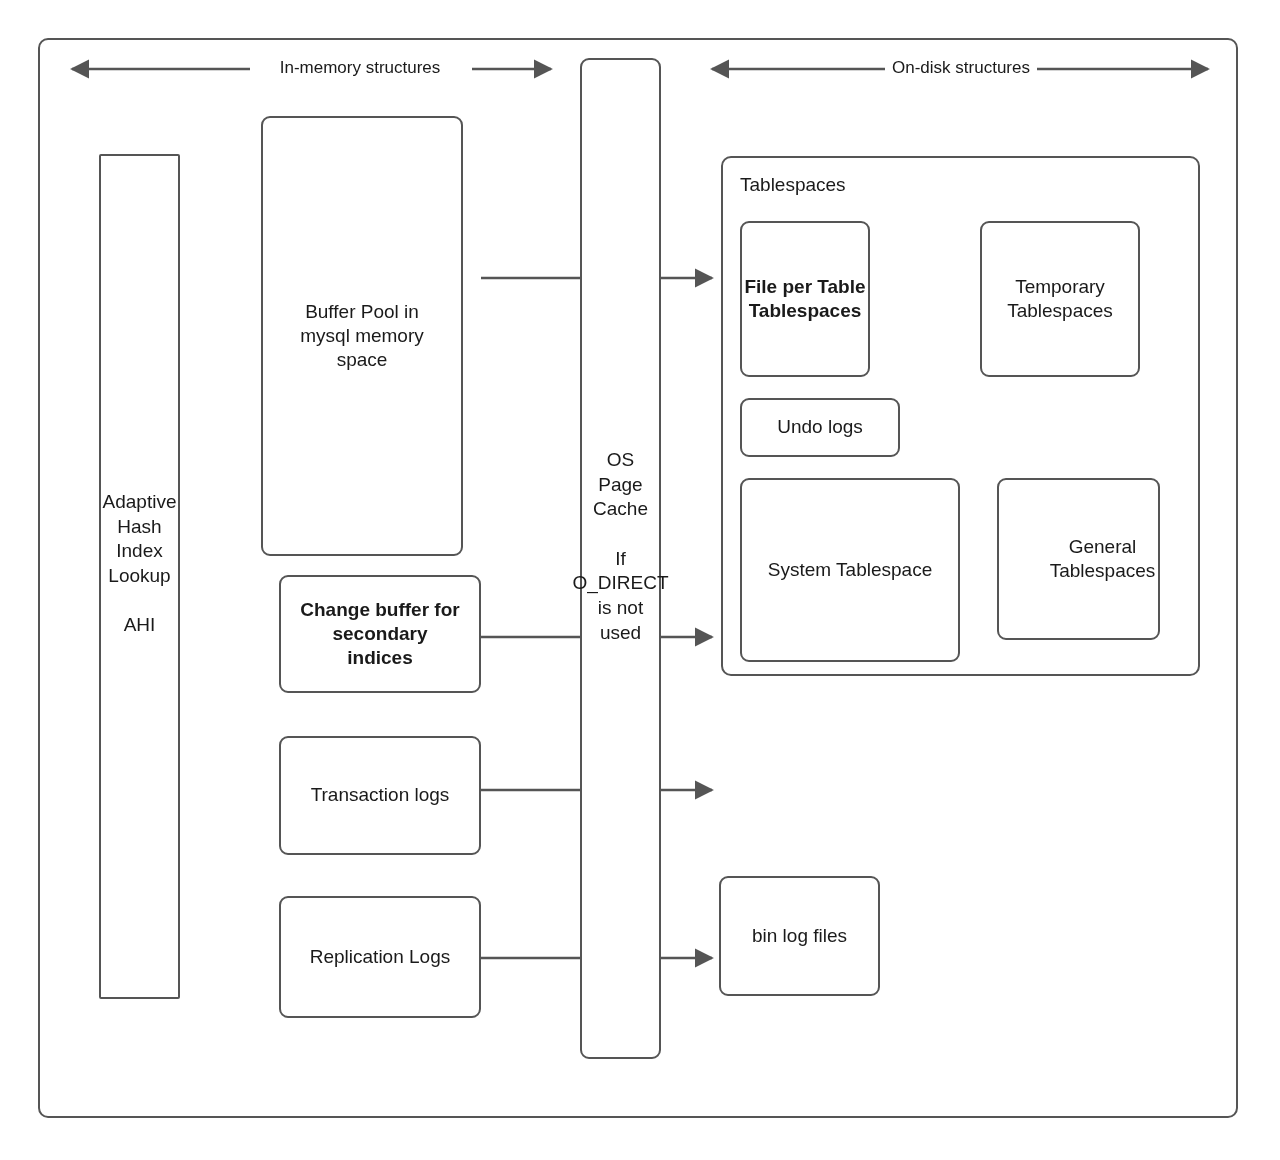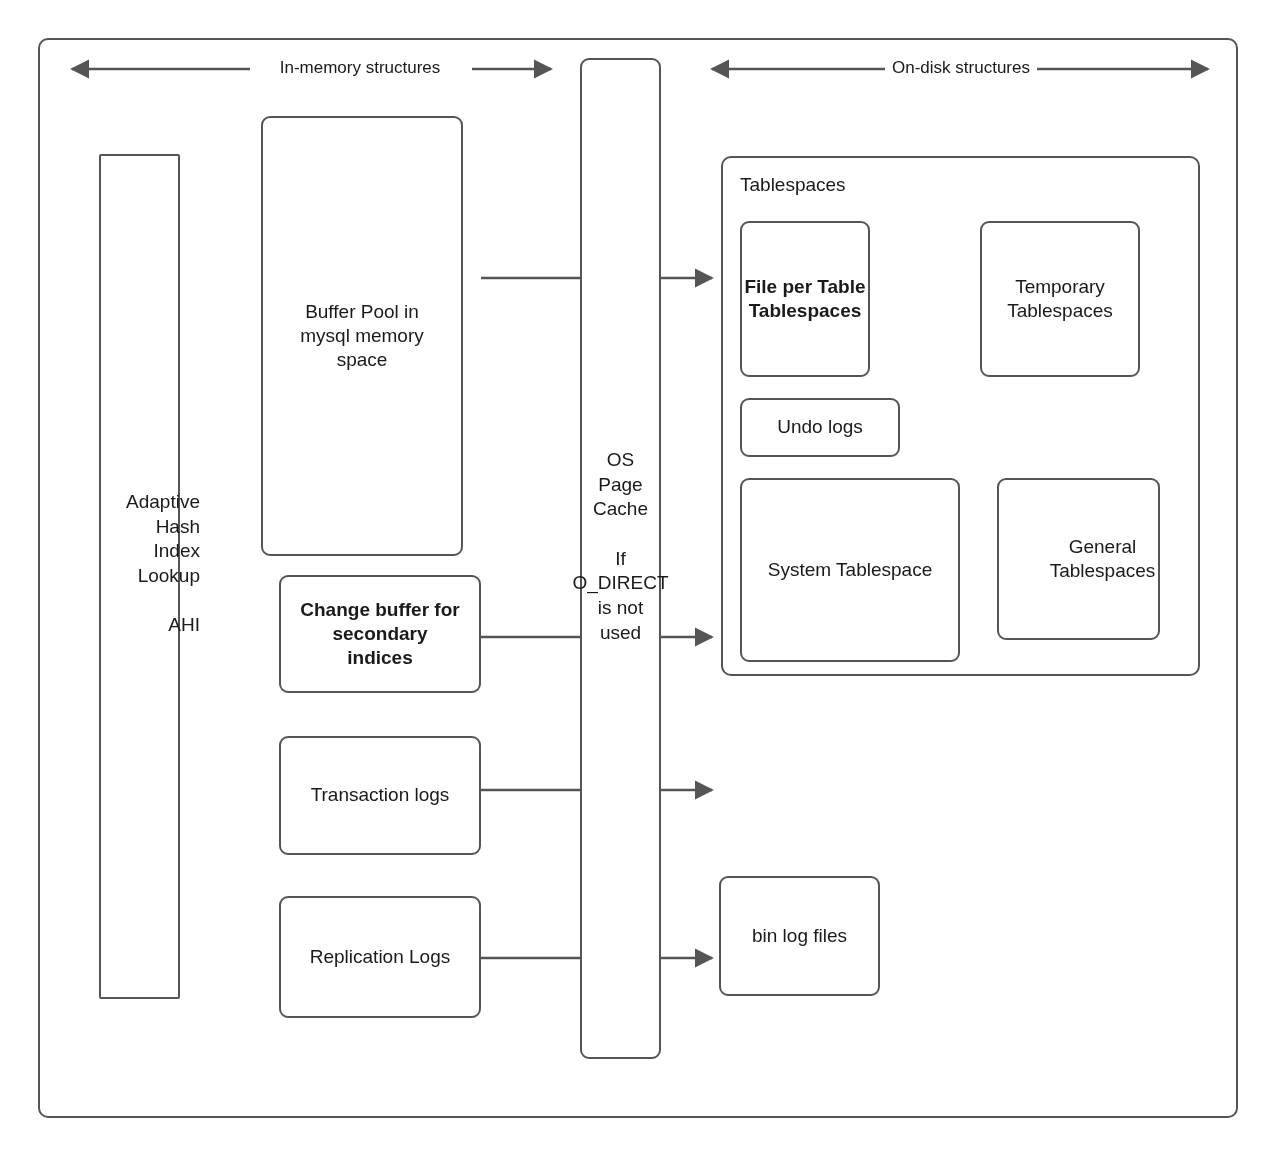--- a/index.html
+++ b/index.html
@@ -108,21 +108,21 @@
     <line x1="481" y1="790" x2="712" y2="790" stroke="#555555" stroke-width="2.4" marker-end="url(#arrEnd)"></line>
 
     <line x1="481" y1="958" x2="712" y2="958" stroke="#555555" stroke-width="2.4" marker-end="url(#arrEnd)"></line>
   </svg>
 
   <div class="band-label" style="left:255px; top:58px; width:210px;">In-memory structures</div>
 
   <div class="band-label" style="left:873px; top:58px; width:176px;">On-disk structures</div>
 
   <div class="box plain" style="left:99px; top:154px; width:81px; height:845px;"></div>
-  <div class="overflow-text" style="left:79px; top:490px; width:121px;text-align:right;">Adaptive
+  <div class="overflow-text" style="left:79px; top:490px; width:121px;">Adaptive
 Hash
 Index
 Lookup
 
 AHI</div>
 
   <div class="box" style="left:261px; top:116px; width:202px; height:440px;">
     <span>Buffer Pool in
 mysql memory
 space</span>

